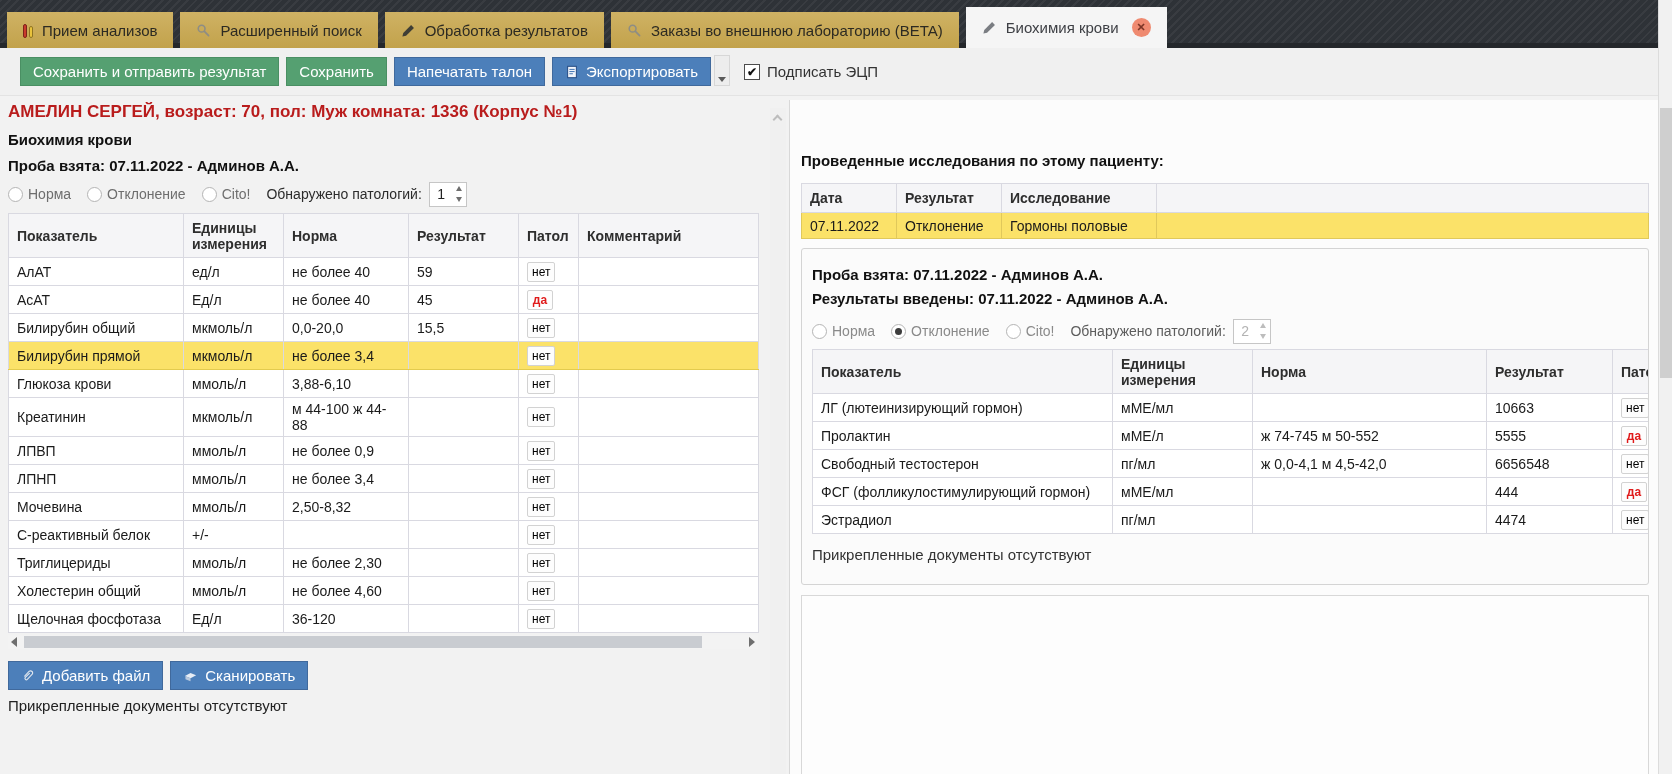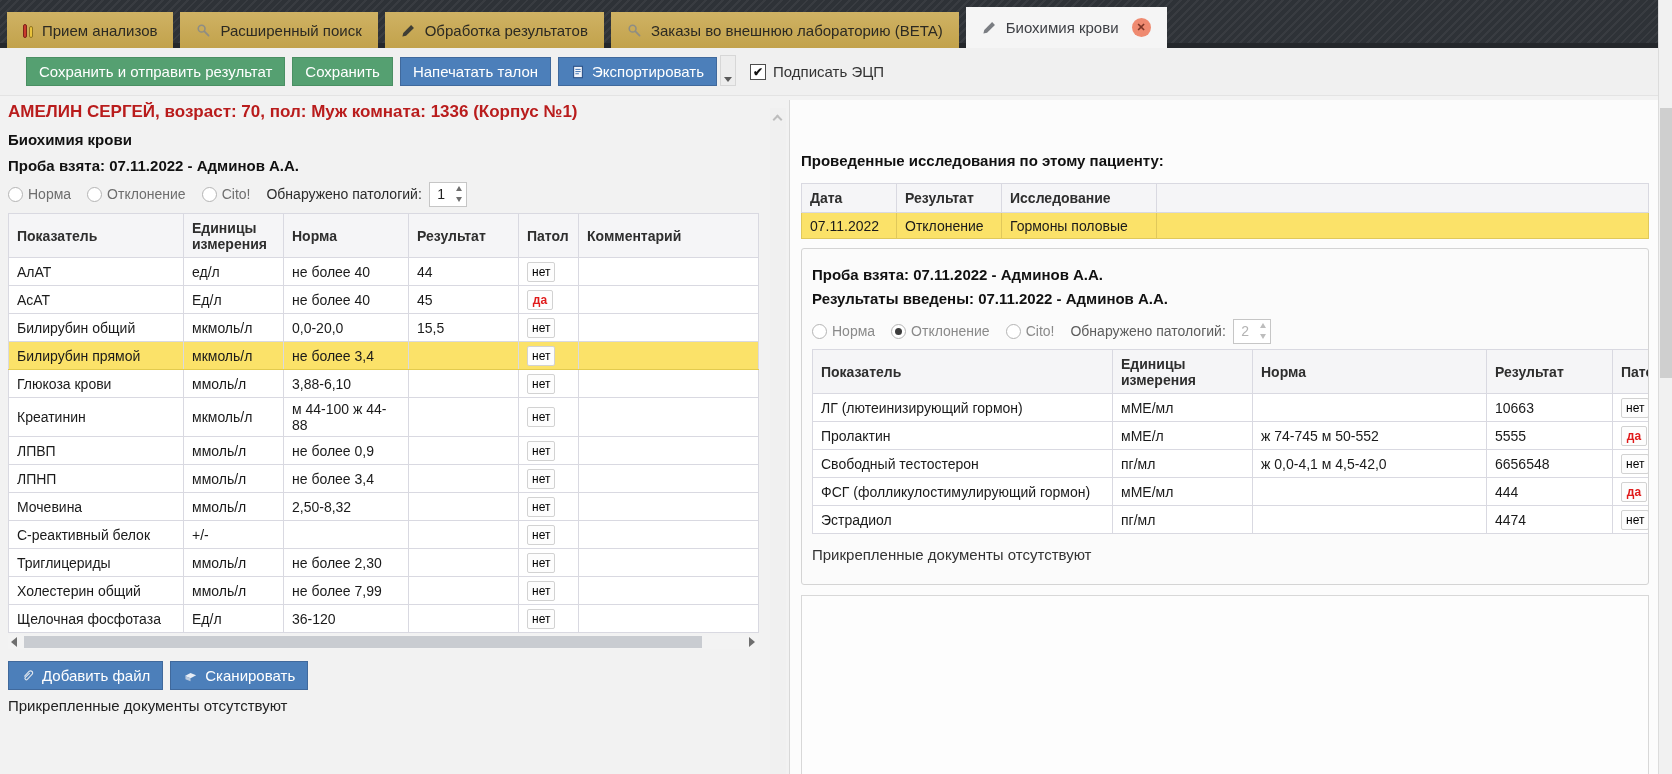--- a/index.html
+++ b/index.html
@@ -18,21 +18,21 @@
   .tab.active { height:41px; background:#f5f5f5; color:#3d3f44; }
   .tube-wrap { display:flex; gap:2px; align-items:flex-end; height:15px; }
   .tube { width:4px; border-radius:2px; }
   .tube-red { height:14px; background:#c93a2c; border:1px solid #7e241a; }
   .tube-yellow { height:12px; background:#e9c33c; border:1px solid #8f7420; }
   .close-dot { width:19px; height:19px; border-radius:50%; background:#ef8a70;
     display:flex; align-items:center; justify-content:center; font-size:11px; font-weight:bold; color:#7c3526; margin-left:4px; }
 
   
   .toolbar { position:absolute; left:0; top:48px; width:1672px; height:48px; background:#f0f0f0;
-    border-bottom:1px solid #e3e3e3; display:flex; align-items:center; padding-left:26px; }
+    border-bottom:1px solid #e3e3e3; display:flex; align-items:center; padding-left:20px; }
   .btn { height:29px; display:inline-flex; align-items:center; gap:7px; padding:0 12px;
     font-size:15px; color:#fff; cursor:pointer; margin-right:7px; border:1px solid transparent; }
   .btn-green { background:#55a071; border-color:#4a8f63; }
   .btn-blue  { background:#4c7fba; border-color:#40699c; }
   .drop-stub { width:16px; height:31px; margin:-2px 14px 0 -4px; background:#ededed; border:1px solid #d7d7d7;
     display:flex; align-items:flex-end; justify-content:center; padding-bottom:3px; cursor:pointer; }
   .tri-down { width:0; height:0; border-left:4px solid transparent; border-right:4px solid transparent; border-top:5px solid #5a5a5a; }
   .checkbox { width:16px; height:16px; border:1.6px solid #4c4c4c; background:#fff; display:inline-flex;
     align-items:center; justify-content:center; font-size:12px; font-weight:bold; color:#111; cursor:pointer; }
   .chk-label { font-size:15px; color:#333; margin-left:7px; }
@@ -225,21 +225,21 @@
         <th>Результат</th>
         <th>Патол</th>
         <th>Комментарий</th>
       </tr>
     </thead>
     <tbody id="res-body">
         <tr>
           <td>АлАТ</td>
           <td>ед/л</td>
           <td>не более 40</td>
-          <td>44</td>
+          <td>59</td>
           <td><span class="chip chip-net">нет</span></td>
           <td></td>
         </tr>
         <tr>
           <td>АсАТ</td>
           <td>Ед/л</td>
           <td>не более 40</td>
           <td>45</td>
           <td><span class="chip chip-da">да</span></td>
           <td></td>
@@ -312,21 +312,21 @@
           <td>Триглицериды</td>
           <td>ммоль/л</td>
           <td>не более 2,30</td>
           <td></td>
           <td><span class="chip chip-net">нет</span></td>
           <td></td>
         </tr>
         <tr>
           <td>Холестерин общий</td>
           <td>ммоль/л</td>
-          <td>не более 7,99</td>
+          <td>не более 4,60</td>
           <td></td>
           <td><span class="chip chip-net">нет</span></td>
           <td></td>
         </tr>
         <tr>
           <td>Щелочная фосфотаза</td>
           <td>Ед/л</td>
           <td>36-120</td>
           <td></td>
           <td><span class="chip chip-net">нет</span></td>

